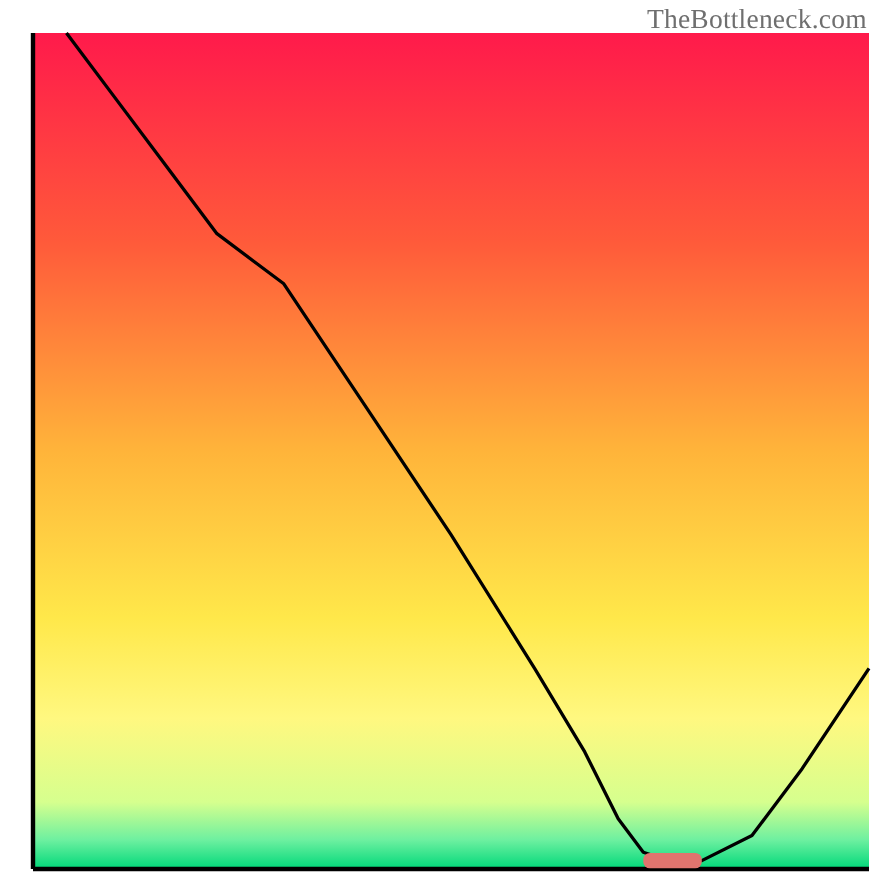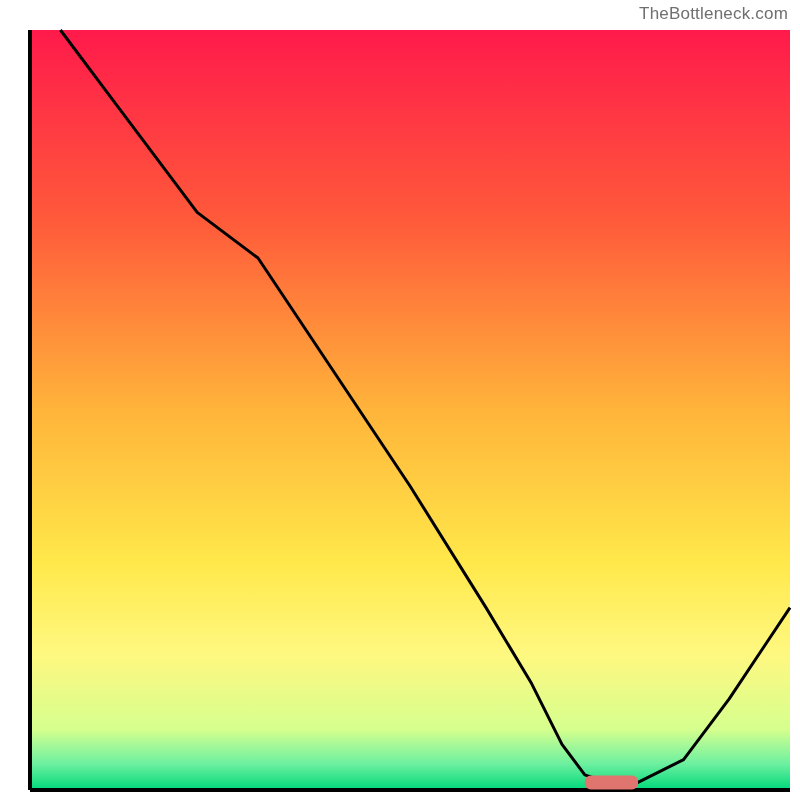--- a/index.html
+++ b/index.html
@@ -13,25 +13,26 @@
   }
   .wrapper {
     position: relative;
     width: 800px;
     height: 800px;
   }
   .watermark {
     position: absolute;
     top: 4px;
     right: 12px;
-    font-size: 17px;
+    font-size: 25px;
     font-weight: 400;
     color: #6f6f6f;
     letter-spacing: 0.2px;
     z-index: 5;
+    font-family: Liberation Serif, serif;
   }
   svg.chart {
     position: absolute;
     top: 0;
     left: 0;
     width: 800px;
     height: 800px;
     display: block;
   }
 </style>

